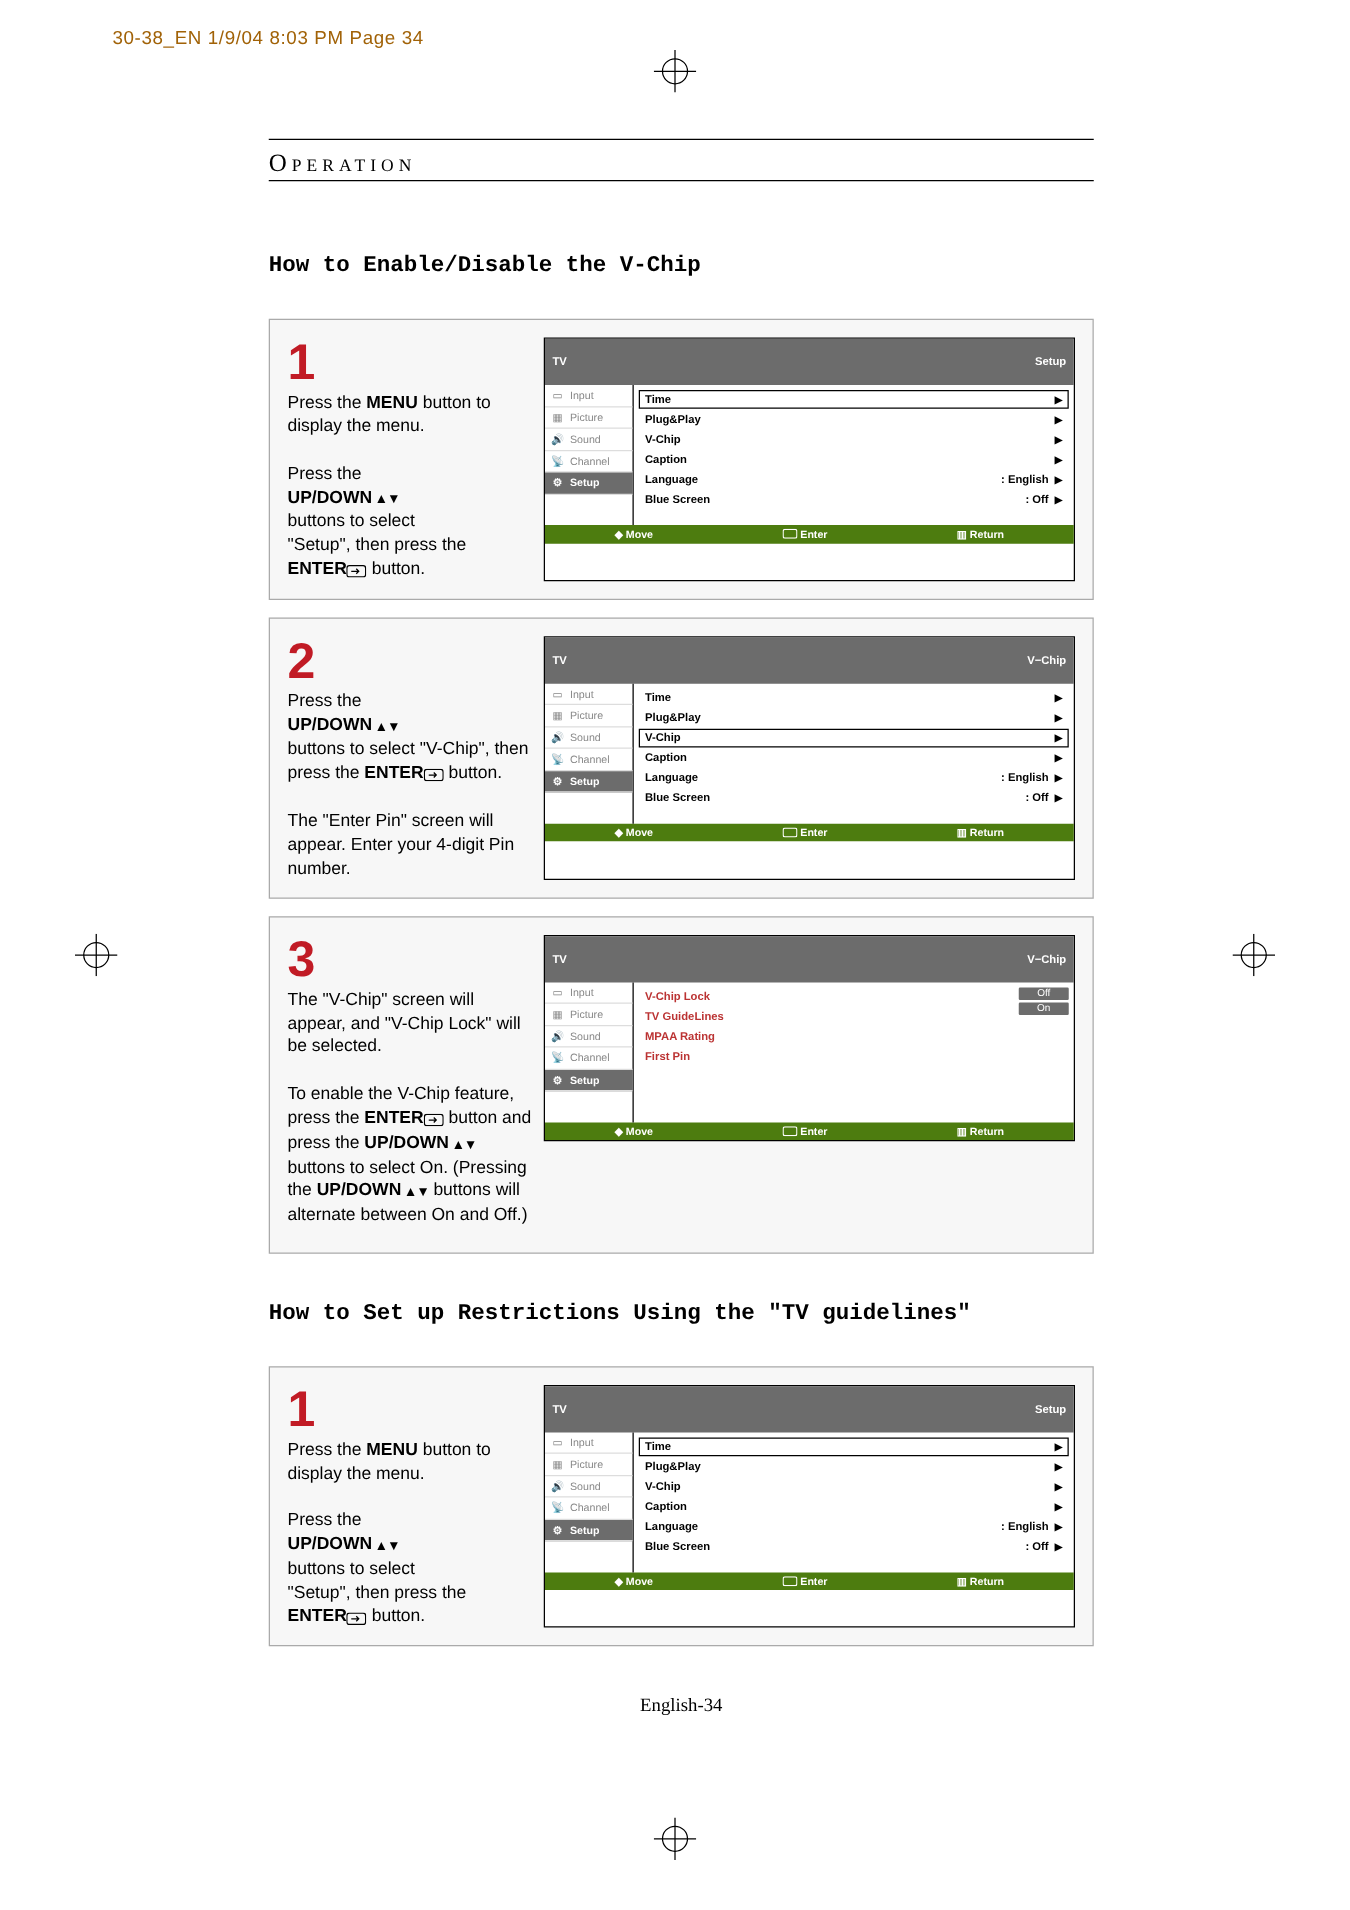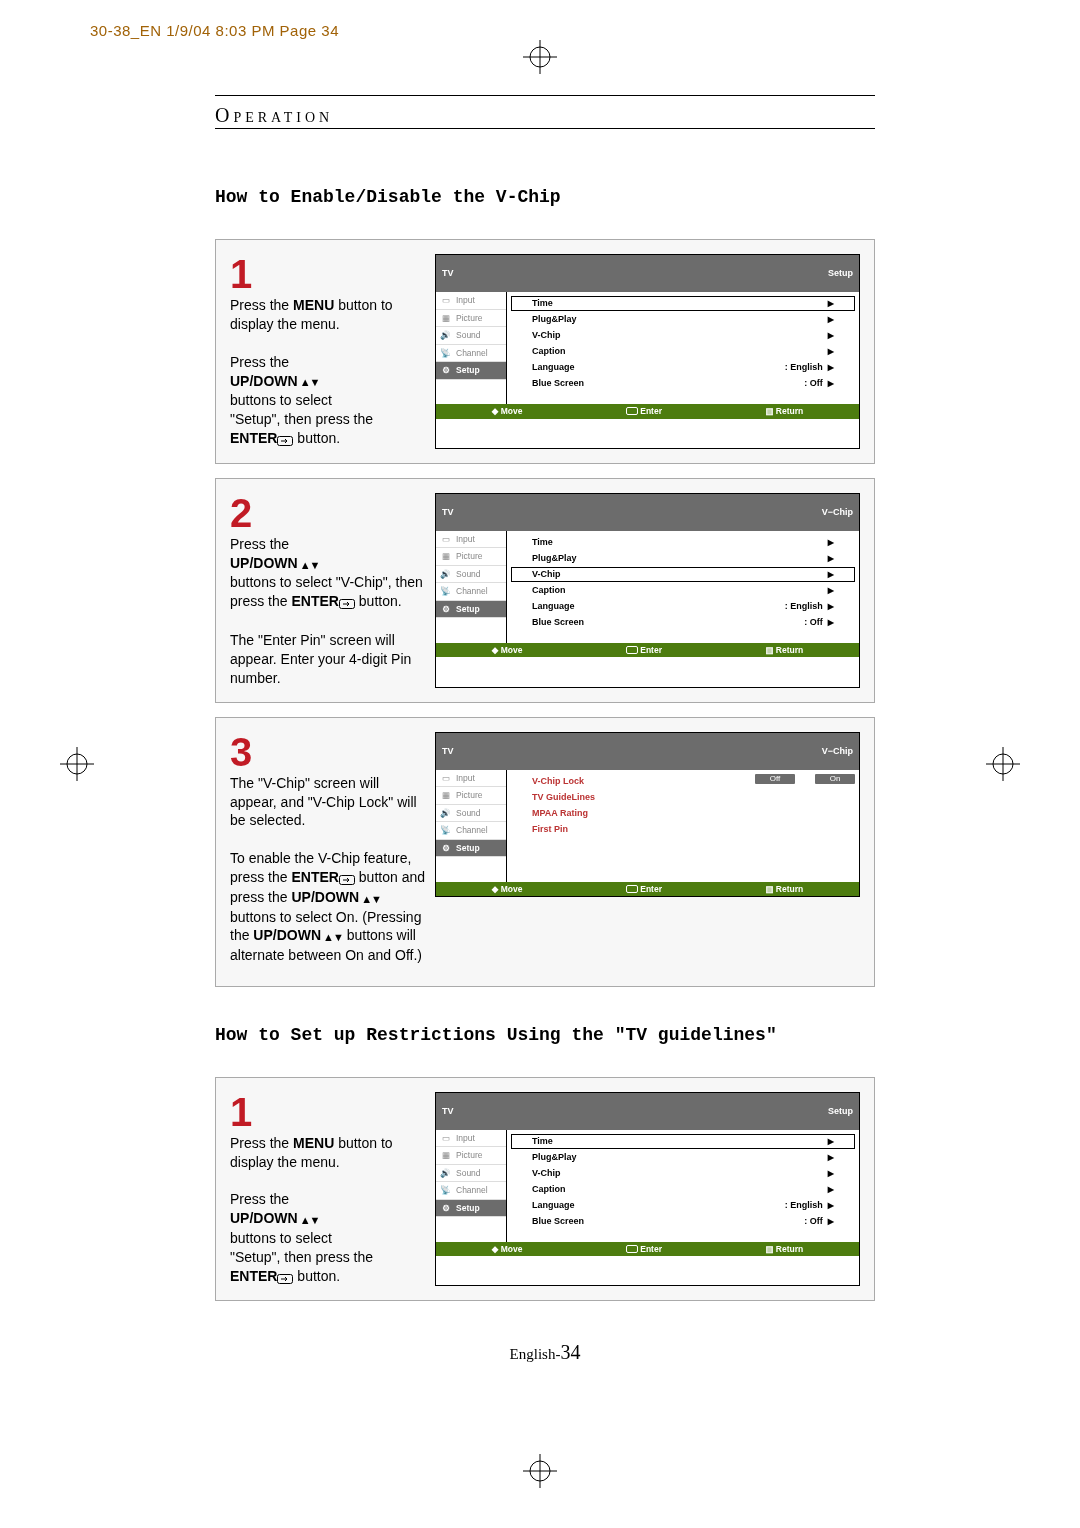--- a/index.html
+++ b/index.html
@@ -25,21 +25,21 @@
   .header-meta {
     position: absolute;
     top: 22px;
     left: 90px;
     font-size: 15px;
     color: #a16207;
     letter-spacing: .5px;
   }
   .content-frame {
     position: absolute;
-    top: 95px;
+    top: 111px;
     left: 215px;
     width: 660px;
   }
   .rule-top {
     border-top: 1px solid #000;
     margin-bottom: 8px;
   }
   .section-label {
     font-family: "Times New Roman", serif;
     font-size: 20px;
@@ -135,21 +135,21 @@
   }
   .osd-side-item .mi { width: 12px; text-align: center; }
   .osd-main {
     flex: 1;
     padding: 4px 4px;
   }
   .osd-row {
     display: flex;
     justify-content: space-between;
     align-items: center;
-    padding: 2px 20px;
+    padding: 2px 4px;
     border: 1px solid transparent;
     margin-bottom: 1px;
     font-weight: bold;
   }
   .osd-row.hl {
     border: 1px solid #000;
   }
   .osd-row .rarrow::after { content: "▶"; font-size: 8px; }
   .osd-row .val { font-weight: bold; }
   .osd-foot {
@@ -167,40 +167,40 @@
     background: #6c6c6c;
     color: #fff;
     padding: 1px 8px;
     font-size: 8px;
     border-radius: 1px;
     min-width: 24px;
     text-align: center;
   }
   .vchip-opts {
     display: flex;
-    flex-direction: row;
-    gap: 20px;
+    flex-direction: column;
+    gap: 2px;
     align-items: flex-start;
     margin-left: 18px;
   }
 
   .para {
     font-family: "Times New Roman", serif;
     font-size: 17px;
     line-height: 1.35;
     margin-bottom: 14px;
   }
   .footer-pg {
     position: absolute;
     left: 0; right: 0;
     text-align: center;
     font-family: "Times New Roman", serif;
     font-size: 15px;
   }
-  .footer-pg .pn { font-size: 20px; }
+  .footer-pg .pn { font-size: 15px; }
 </style>
 </head>
 <body>
 
 <div class="page-bg"></div>
 
 <div class="reg-mark" style="left:523px; top:40px;">
   <svg viewBox="0 0 34 34">
       <circle cx="17" cy="17" r="10" fill="none" stroke="#000" stroke-width="1"></circle>
       <line x1="17" y1="0" x2="17" y2="34" stroke="#000"></line>

